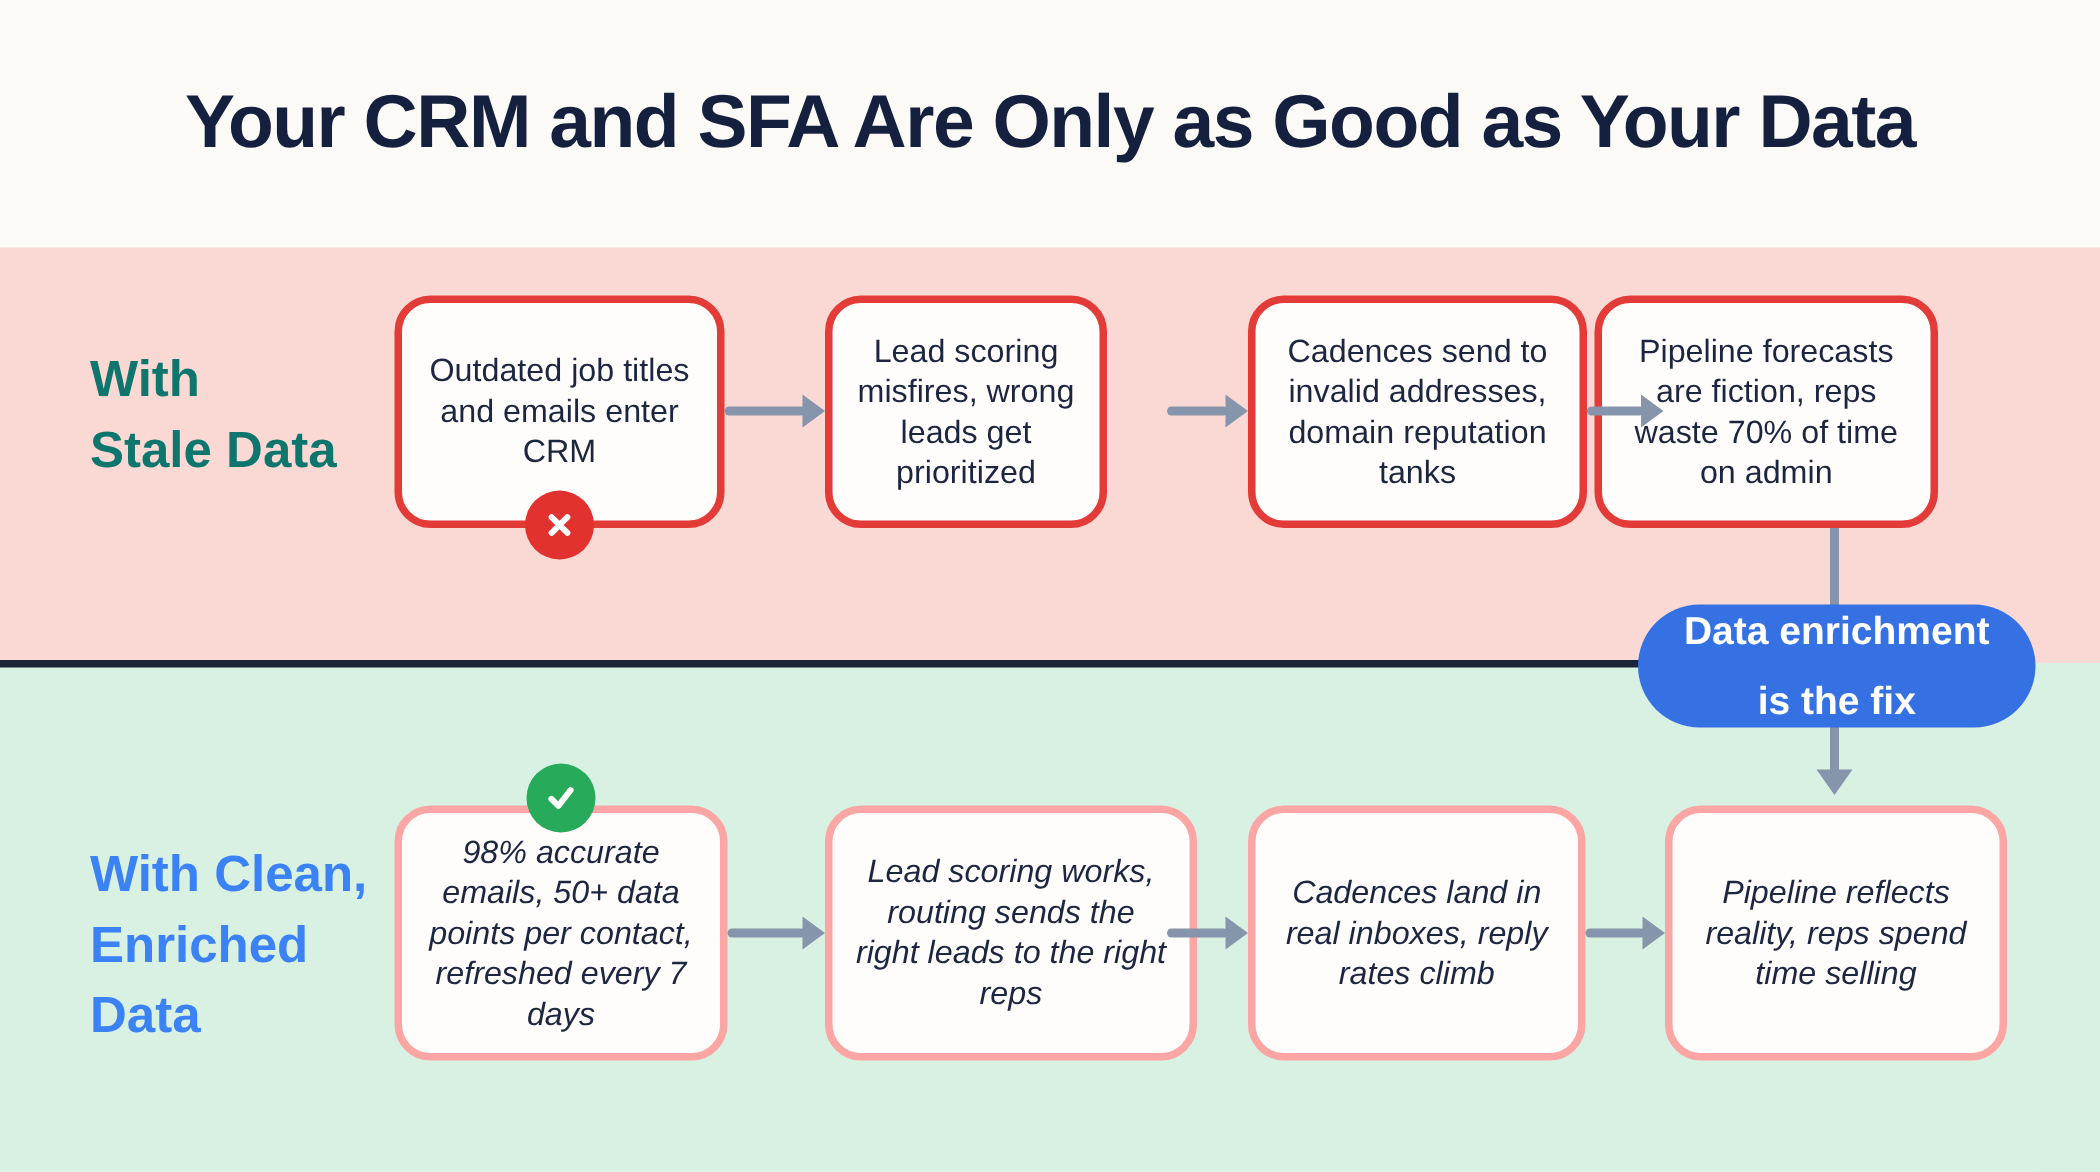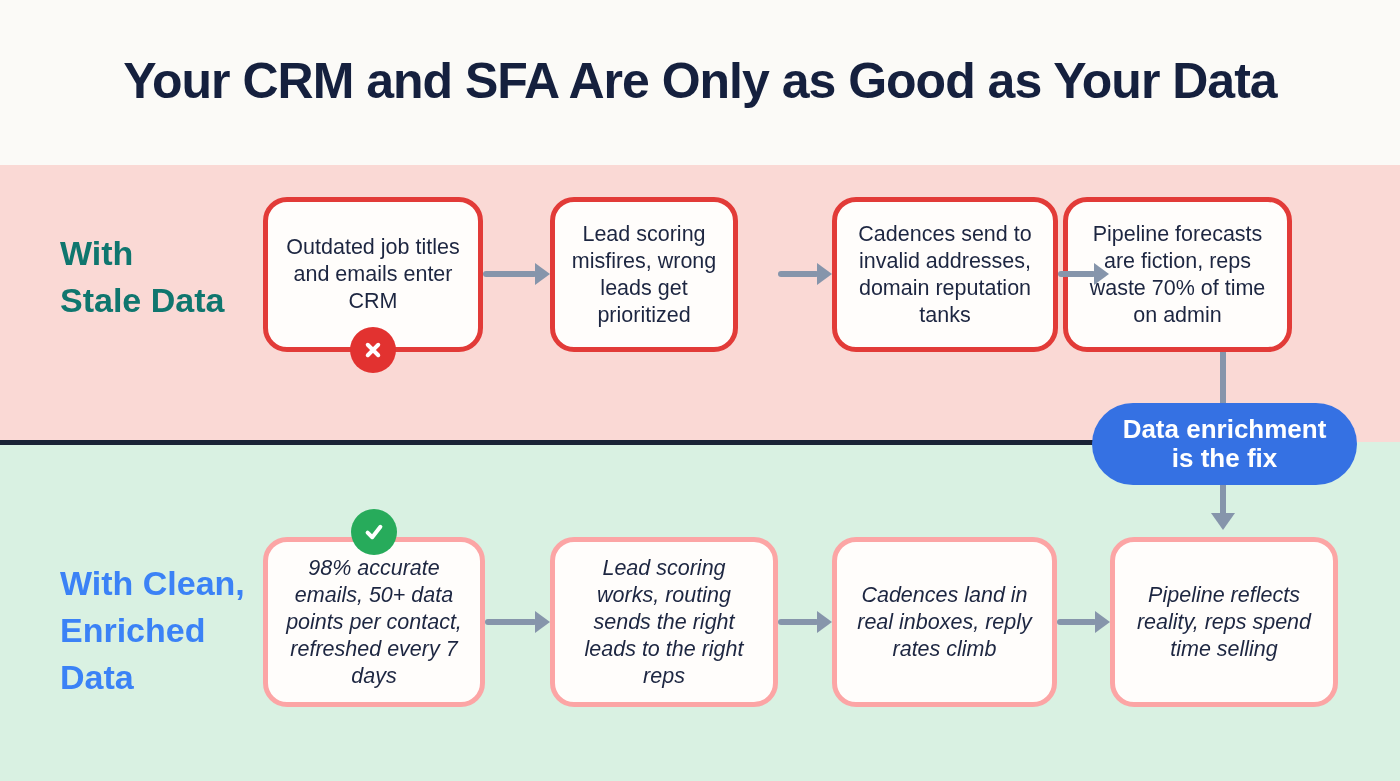--- a/index.html
+++ b/index.html
@@ -45,21 +45,21 @@
   }
   .box-red{border:5px solid #e23b38;}
   .box-green{border:5px solid #fca5a5;font-style:italic;}
 
   
   #sb1{left:263px;top:197px;width:220px;height:155px;}
   #sb2{left:550px;top:197px;width:188px;height:155px;}
   #sb3{left:832px;top:197px;width:226px;height:155px;}
   #sb4{left:1063px;top:197px;width:229px;height:155px;}
   #cb1{left:263px;top:537px;width:222px;height:170px;}
-  #cb2{left:550px;top:537px;width:228px;height:170px;}
+  #cb2{left:550px;top:537px;width:248px;height:170px;}
   #cb3{left:832px;top:537px;width:225px;height:170px;}
   #cb4{left:1110px;top:537px;width:228px;height:170px;}
 
   .badge{
     position:absolute;left:50%;transform:translateX(-50%);
     width:46px;height:46px;border-radius:50%;
     display:flex;align-items:center;justify-content:center;
     z-index:6;
   }
   .badge-x{bottom:-26px;background:#e23230;}
@@ -98,21 +98,21 @@
     border-top:17px solid #8695ab;z-index:4;
   }
 
   .fix-pill{
     position:absolute;left:1092px;top:403px;width:265px;height:82px;
     background:#3571e3;border-radius:41px;
     display:flex;align-items:center;justify-content:center;text-align:center;
     z-index:7;
   }
   .fix-pill .pill-text{
-    color:#ffffff;font-size:26px;font-weight:800;line-height:29px;
+    color:#ffffff;font-size:26px;font-weight:800;line-height:47px;
     padding:0 28px;
   }
 </style>
 </head>
 <body>
 
 <div class="canvas">
 
   <div class="band band-stale"></div>
   <div class="band band-clean"></div>

